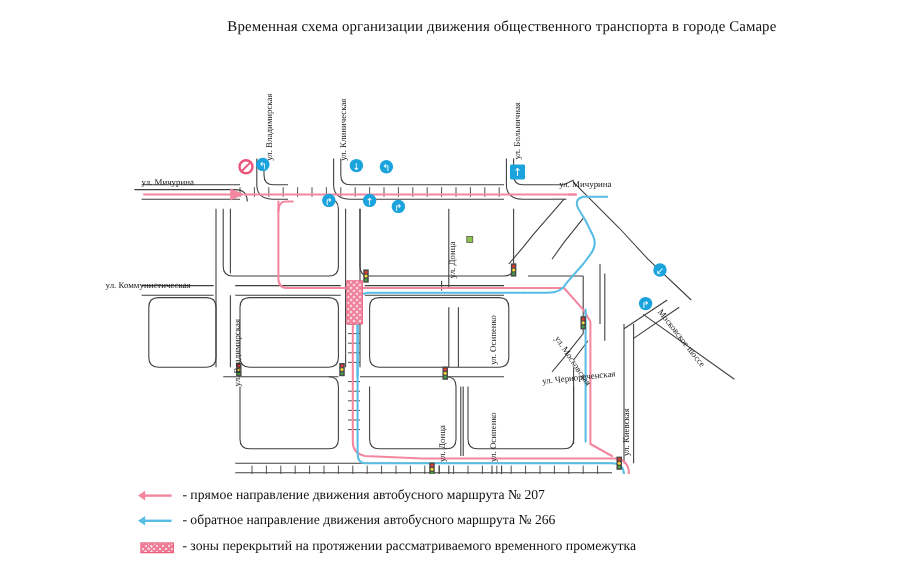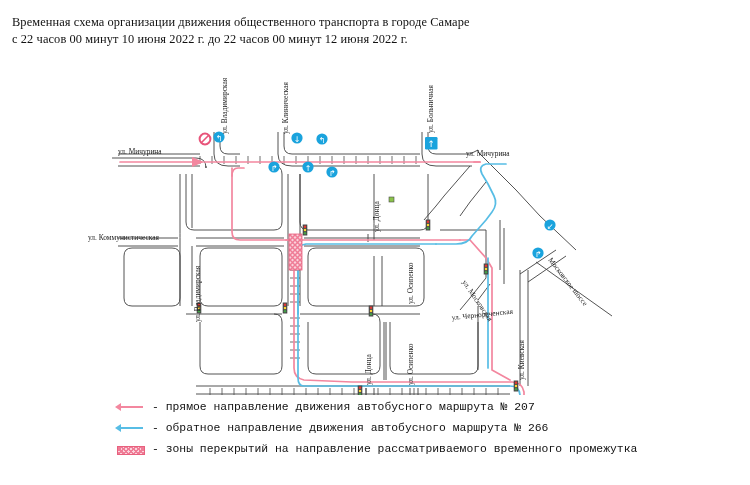--- a/index.html
+++ b/index.html
@@ -5,50 +5,49 @@
 <style>
   html,body{margin:0;padding:0;}
   body{
     width:750px;height:485px;background:#ffffff;
     font-family:"Liberation Serif", serif;
     color:#1a1a1a;overflow:hidden;position:relative;
   }
   #page{position:relative;width:750px;height:485px;}
 
   .title-block{
-    position:absolute;left:12px;top:14px;width:645px;
-    text-align:left;line-height:1.38;
+    position:absolute;left:2px;top:14px;width:645px;
+    text-align:right;line-height:1.38;
   }
   .title-line{font-size:12.4px;color:#111;letter-spacing:.1px;white-space:nowrap;}
 
   .map-area{position:absolute;left:0;top:70px;width:750px;height:325px;}
   .map-area svg{display:block;}
 
   .legend{position:absolute;left:115px;top:401px;width:520px;}
-  .legend-row{display:flex;align-items:flex-start;height:18px;margin-bottom:3px;font-family:Liberation Mono, monospace;}
+  .legend-row{display:flex;align-items:flex-end;height:18px;margin-bottom:3px;}
   .legend-sym{width:30px;height:12px;position:relative;flex:0 0 30px;margin-right:7px;}
   .legend-text{font-size:11.4px;color:#111;white-space:nowrap;}
 
   .arrow-line{position:absolute;left:4px;top:5px;width:24px;height:2px;}
   .arrow-head{position:absolute;left:0;top:2px;width:0;height:0;
     border-top:4px solid transparent;border-bottom:4px solid transparent;}
   .hatch-sym{position:absolute;left:2px;top:3px;width:26px;height:7px;
     border:1px solid #e8607e;
     background-image:repeating-linear-gradient(45deg,#ef7c96 0 1.6px,transparent 1.6px 3.4px),
                      repeating-linear-gradient(-45deg,#ef7c96 0 1.6px,transparent 1.6px 3.4px);
     background-color:#fbd3dc;}
 </style>
 </head>
 <body>
 
 <div id="page">
 
   <div class="title-block">
     <div class="title-line">Временная схема организации движения общественного транспорта в городе Самаре</div>
-    <div class="title-line">с 22 часов 00 минут 10 июня 2022 г. до 22 часов 00 минут 12 июня 2022 г.</div>
   </div>
 
   <div class="map-area">
     <svg width="750" height="325" viewBox="0 0 750 325">
       <defs>
         <pattern id="hatchPat" width="5" height="5" patternUnits="userSpaceOnUse">
           <rect width="5" height="5" fill="#fbd2dc"></rect>
           <path d="M0,0 L5,5 M5,0 L0,5" stroke="#ef7c96" stroke-width="1.5"></path>
         </pattern>
         <marker id="arrHeadPink" markerWidth="7" markerHeight="6" refX="6" refY="3" orient="auto">
@@ -365,18 +364,18 @@
         <span class="arrow-line" style="background:#57bde5"></span>
         <span class="arrow-head" style="border-right:6px solid #57bde5"></span>
       </span>
       <span class="legend-text">- обратное направление движения автобусного маршрута № 266</span>
     </div>
 
     <div class="legend-row">
       <span class="legend-sym">
         <span class="hatch-sym"></span>
       </span>
-      <span class="legend-text">- зоны перекрытий на направление рассматриваемого временного промежутка</span>
+      <span class="legend-text">- зоны перекрытий на протяжении рассматриваемого временного промежутка</span>
     </div>
 
   </div>
 
 </div>
 
 </body></html>

